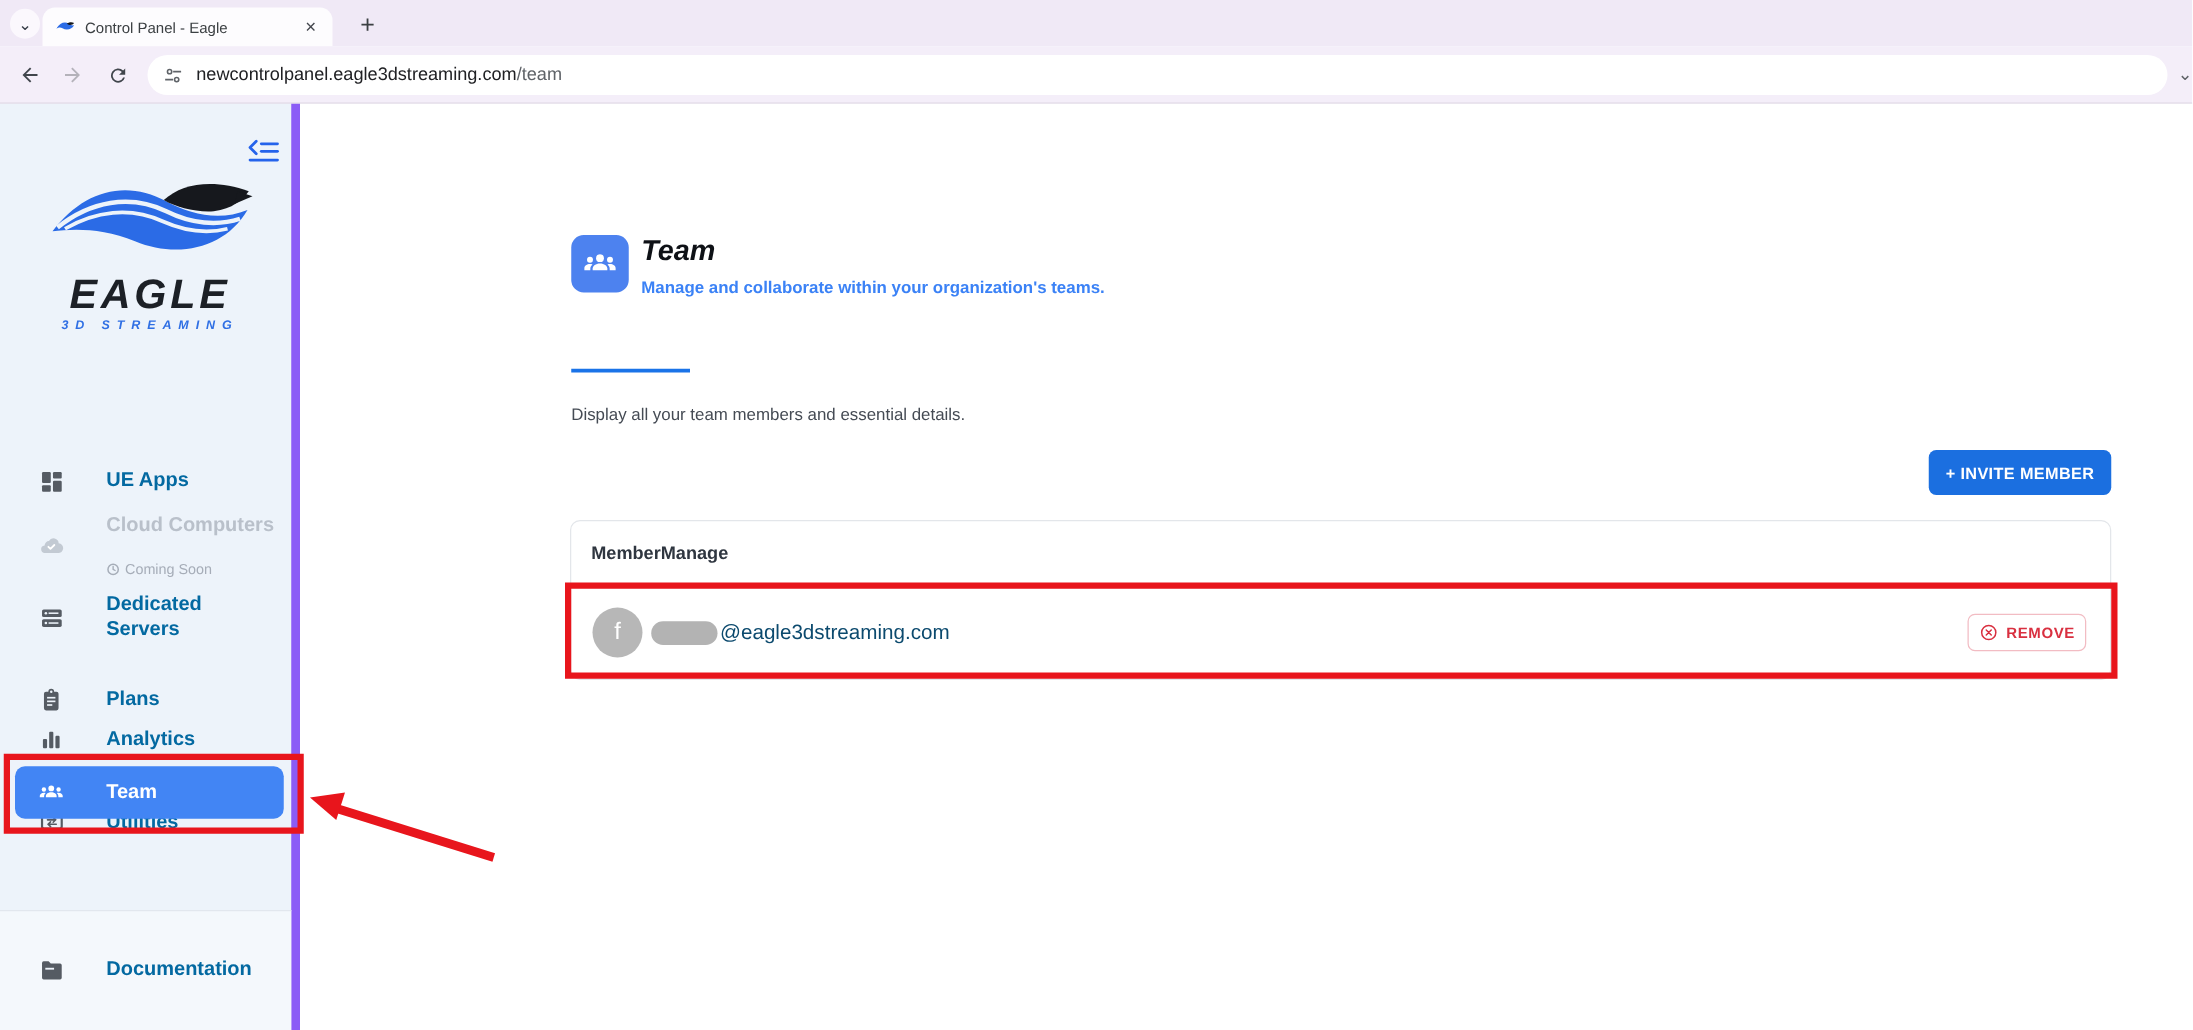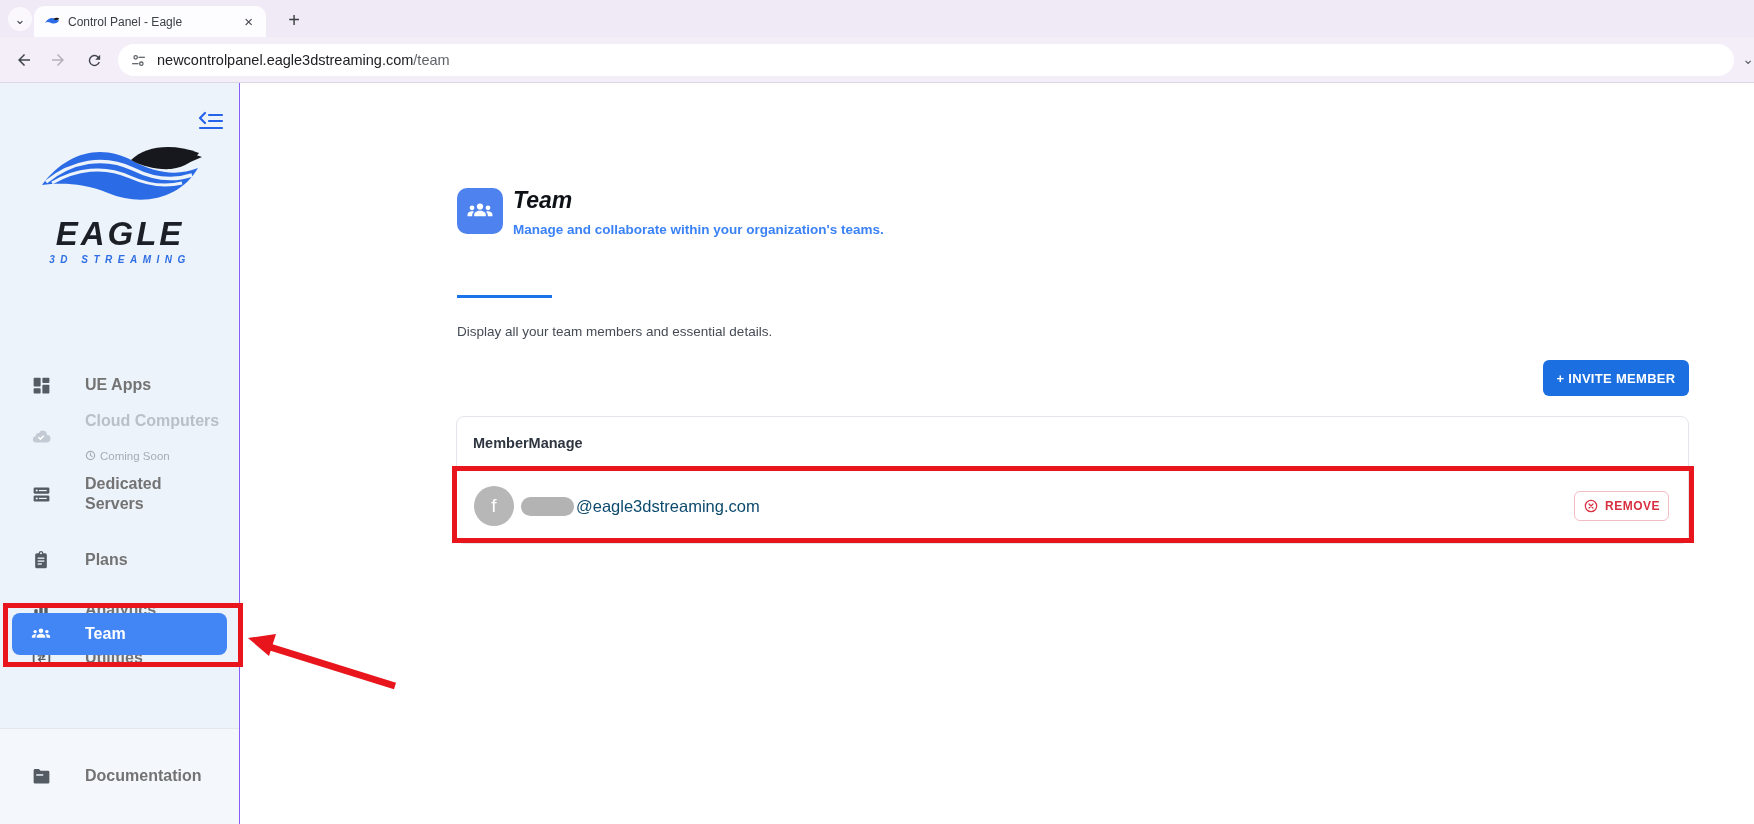--- a/index.html
+++ b/index.html
@@ -21,30 +21,30 @@
     border-bottom:1px solid #ddd6e4; }
   .nav-ic { position:absolute; top:9px; width:28px; height:28px; display:flex; align-items:center; justify-content:center; border-radius:50%; }
   .urlbar { position:absolute; left:118px; top:7px; height:32px; width:1616px; background:#fff;
     border-radius:16px; display:flex; align-items:center; padding:0 12px; gap:10px; }
   .url-text { font-size:14.5px; color:#202124; }
   .url-text .path { color:#5f6368; }
   .toolbar-chevron { position:absolute; right:0px; top:14px; color:#5f6368; font-size:14px; }
 
   
   .sidebar { position:absolute; left:0; top:83px; width:240px; bottom:0; background:#edf3fa;
-    border-right:1px solid #8b5cf6; }
+    border-right:7px solid #8b5cf6; }
   .sidebar-footer { position:absolute; left:0; top:645px; right:0; bottom:0; background:#f4f8fc;
     border-top:1px solid #e2e7ee; }
   .collapse-btn { position:absolute; left:198px; top:27px; width:26px; height:22px; }
   .logo-block { position:absolute; left:0; top:50px; width:240px; text-align:center; }
   .logo-word { font-size:33px; font-weight:bold; font-style:italic; color:#1c2026; letter-spacing:3px; line-height:1; margin-top:2px; }
   .logo-tag { font-size:10px; font-weight:bold; font-style:italic; color:#2f6fe4; letter-spacing:5.5px; margin-top:4px; }
   .nav-item { position:absolute; left:16px; width:208px; display:flex; align-items:center; padding-left:14px; gap:33px; }
   .nav-icon { width:22px; height:22px; flex:0 0 22px; display:flex; align-items:center; justify-content:center; }
-  .nav-label { font-size:16px; font-weight:bold; color:#737373; line-height:1.25; }
+  .nav-label { font-size:16px; font-weight:bold; color:#0369a1; line-height:1.25; }
   .nav-item.disabled .nav-label { color:#b9c0ca; font-weight:bold; }
   .nav-sub { font-size:11.5px; color:#a6adb8; display:flex; align-items:center; gap:4px; margin-top:19px; font-weight:normal;}
   .nav-team { position:absolute; left:12px; top:530px; width:215px; height:42px; background:#4285f4;
     border-radius:8px; display:flex; align-items:center; padding-left:18px; gap:33px; }
   .nav-team .nav-label { color:#fff; }
 
   
   .hdr-bell { position:absolute; left:1474px; top:103px; width:32px; height:32px; border-radius:50%;
     background:#1d6fe0; display:flex; align-items:center; justify-content:center; }
   .hdr-logo { position:absolute; left:1529px; top:102px; width:34px; height:34px; border-radius:50%;
@@ -219,21 +219,21 @@
         <svg width="20" height="20" viewBox="0 0 24 24" fill="#555b63">
           <path d="M17 4h-2.2a2.8 2.8 0 0 0-5.6 0H7a2 2 0 0 0-2 2v14a2 2 0 0 0 2 2h10a2 2 0 0 0 2-2V6a2 2 0 0 0-2-2zm-5-1.2a1.2 1.2 0 1 1 0 2.4 1.2 1.2 0 0 1 0-2.4z"></path>
           <rect x="8" y="9" width="8" height="1.6" fill="#edf3fa"></rect>
             <rect x="8" y="12.5" width="8" height="1.6" fill="#edf3fa"></rect>
             <rect x="8" y="16" width="5" height="1.6" fill="#edf3fa"></rect>
         </svg>
       </span>
       <span class="nav-label">Plans</span>
     </div>
 
-    <div class="nav-item" style="top:514px;height:26px">
+    <div class="nav-item" style="top:496px;height:26px">
       <span class="nav-icon">
         <svg width="20" height="20" viewBox="0 0 24 24" fill="#555b63">
           <rect x="4" y="11" width="4" height="9" rx="1"></rect>
             <rect x="10" y="4" width="4" height="16" rx="1"></rect>
             <rect x="16" y="8" width="4" height="12" rx="1"></rect>
         </svg>
       </span>
       <span class="nav-label">Analytics</span>
     </div>
 

